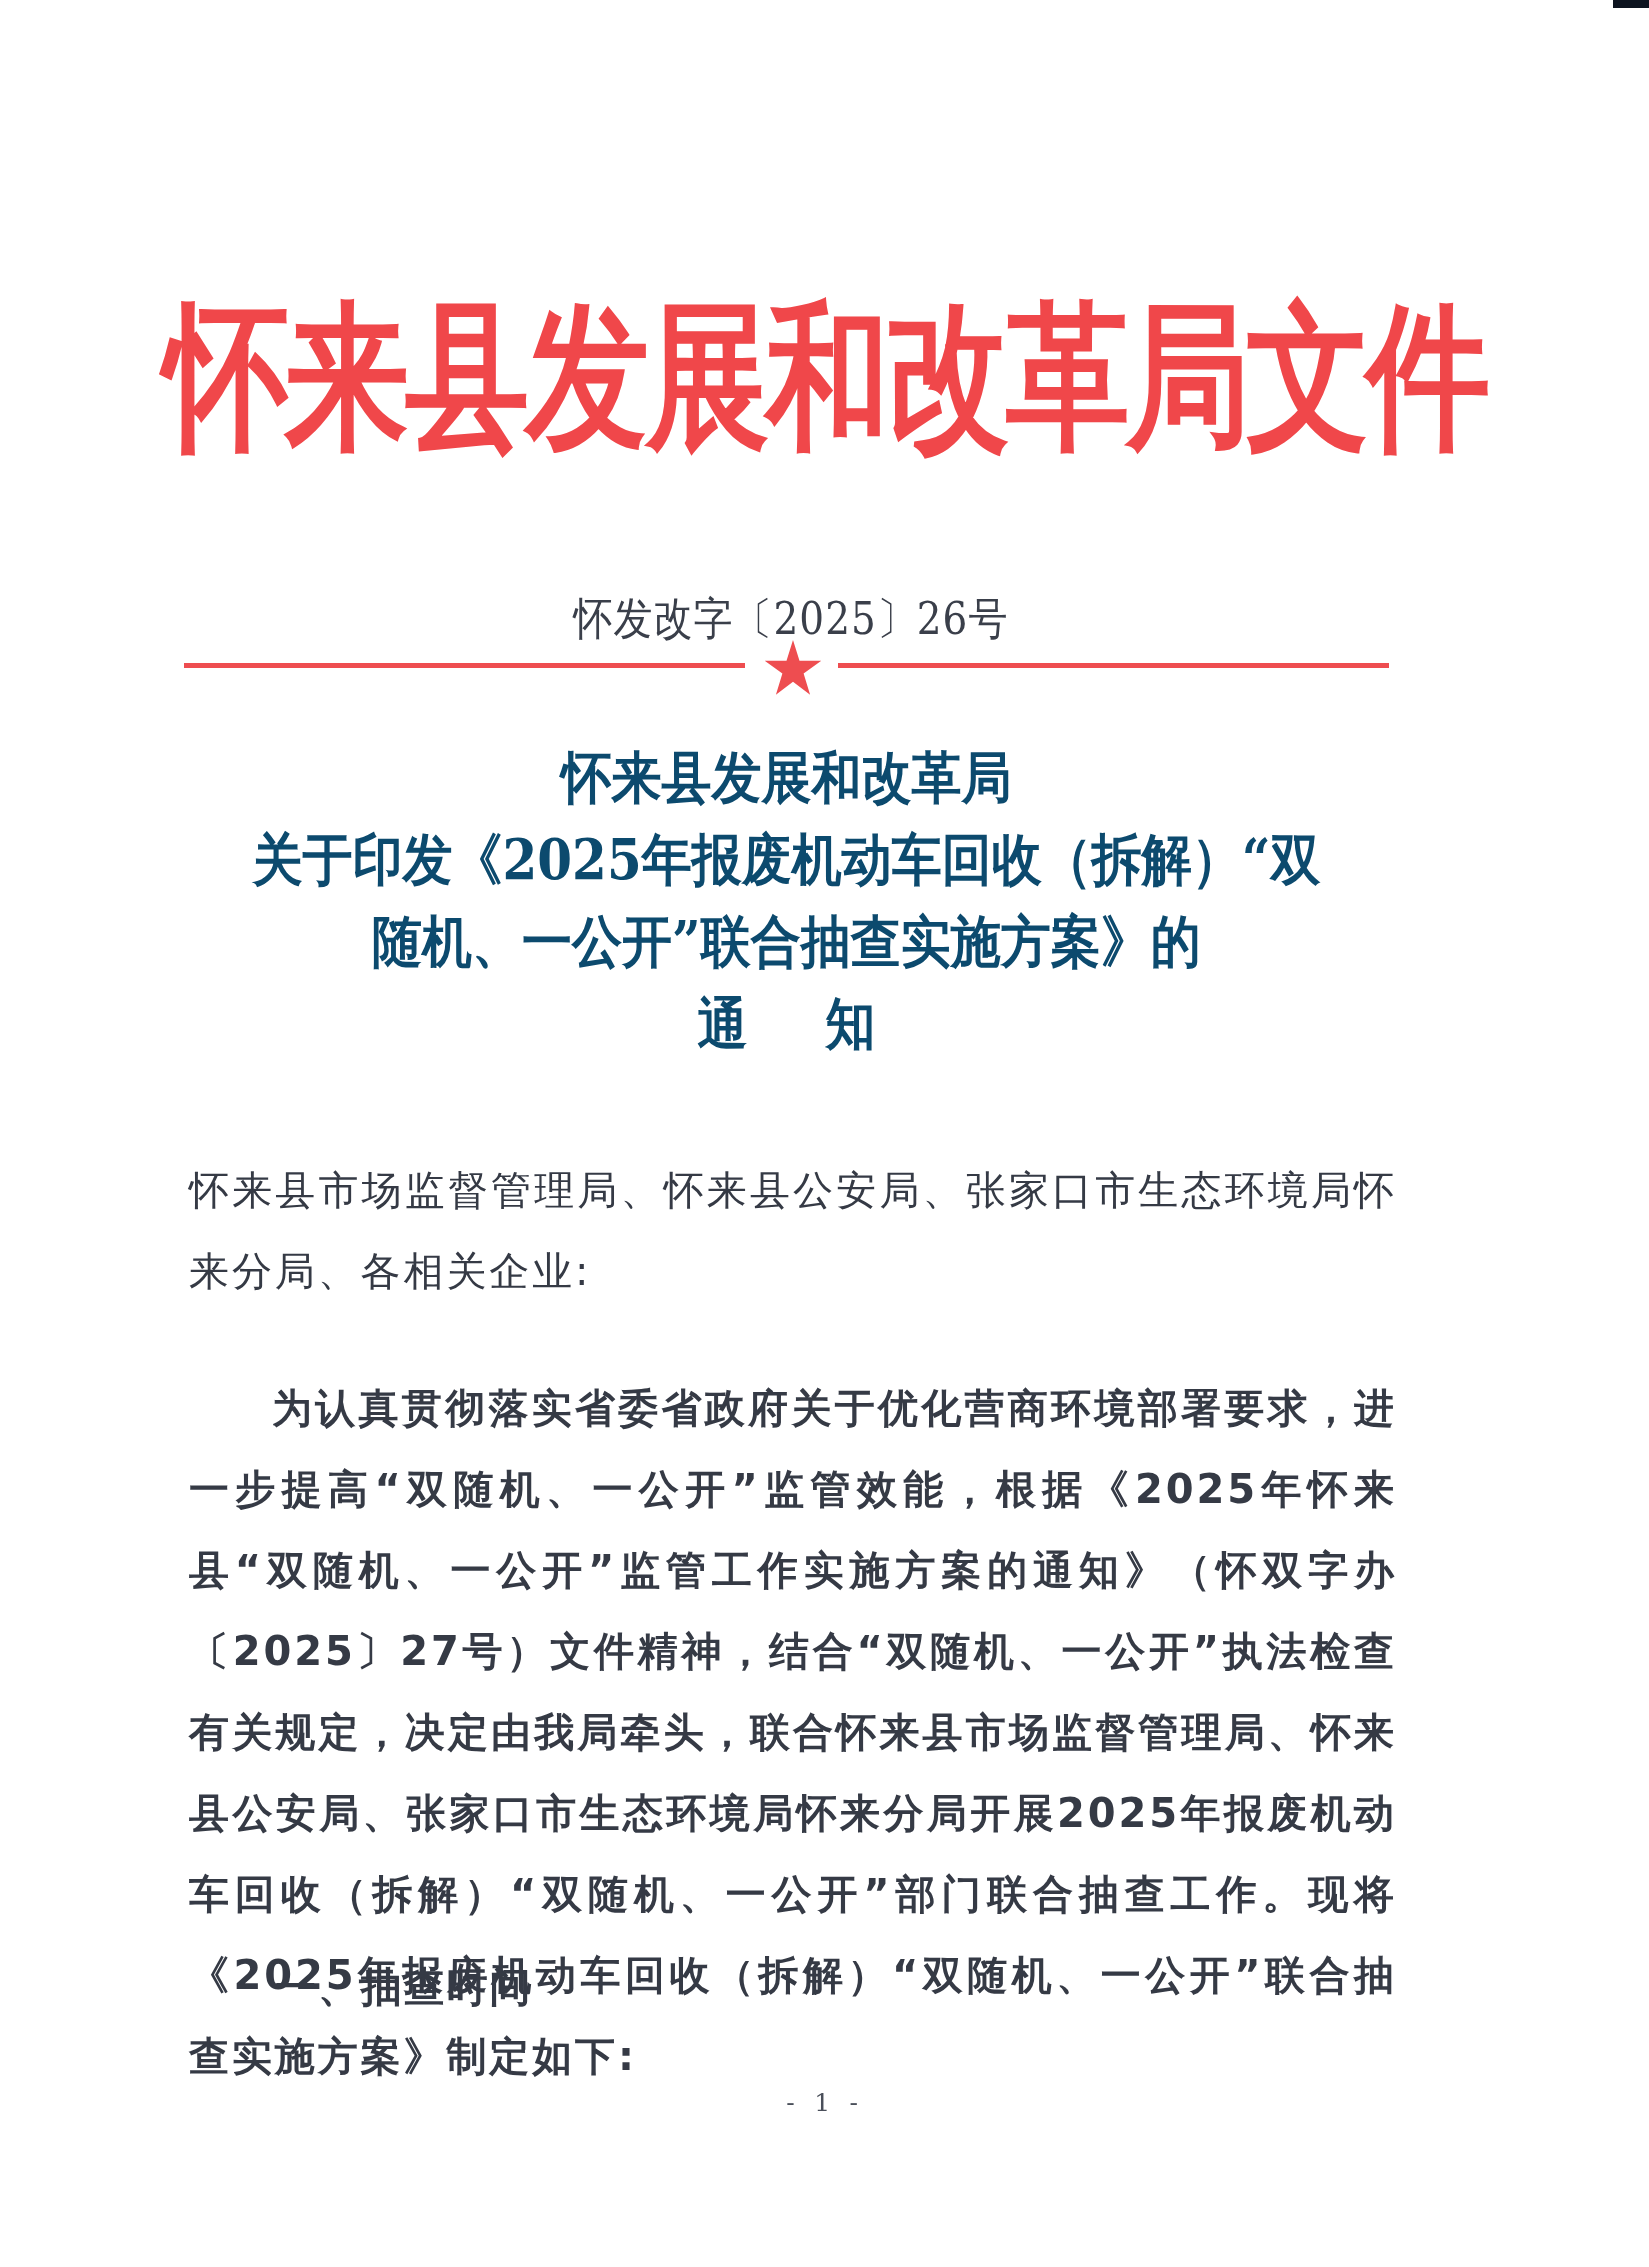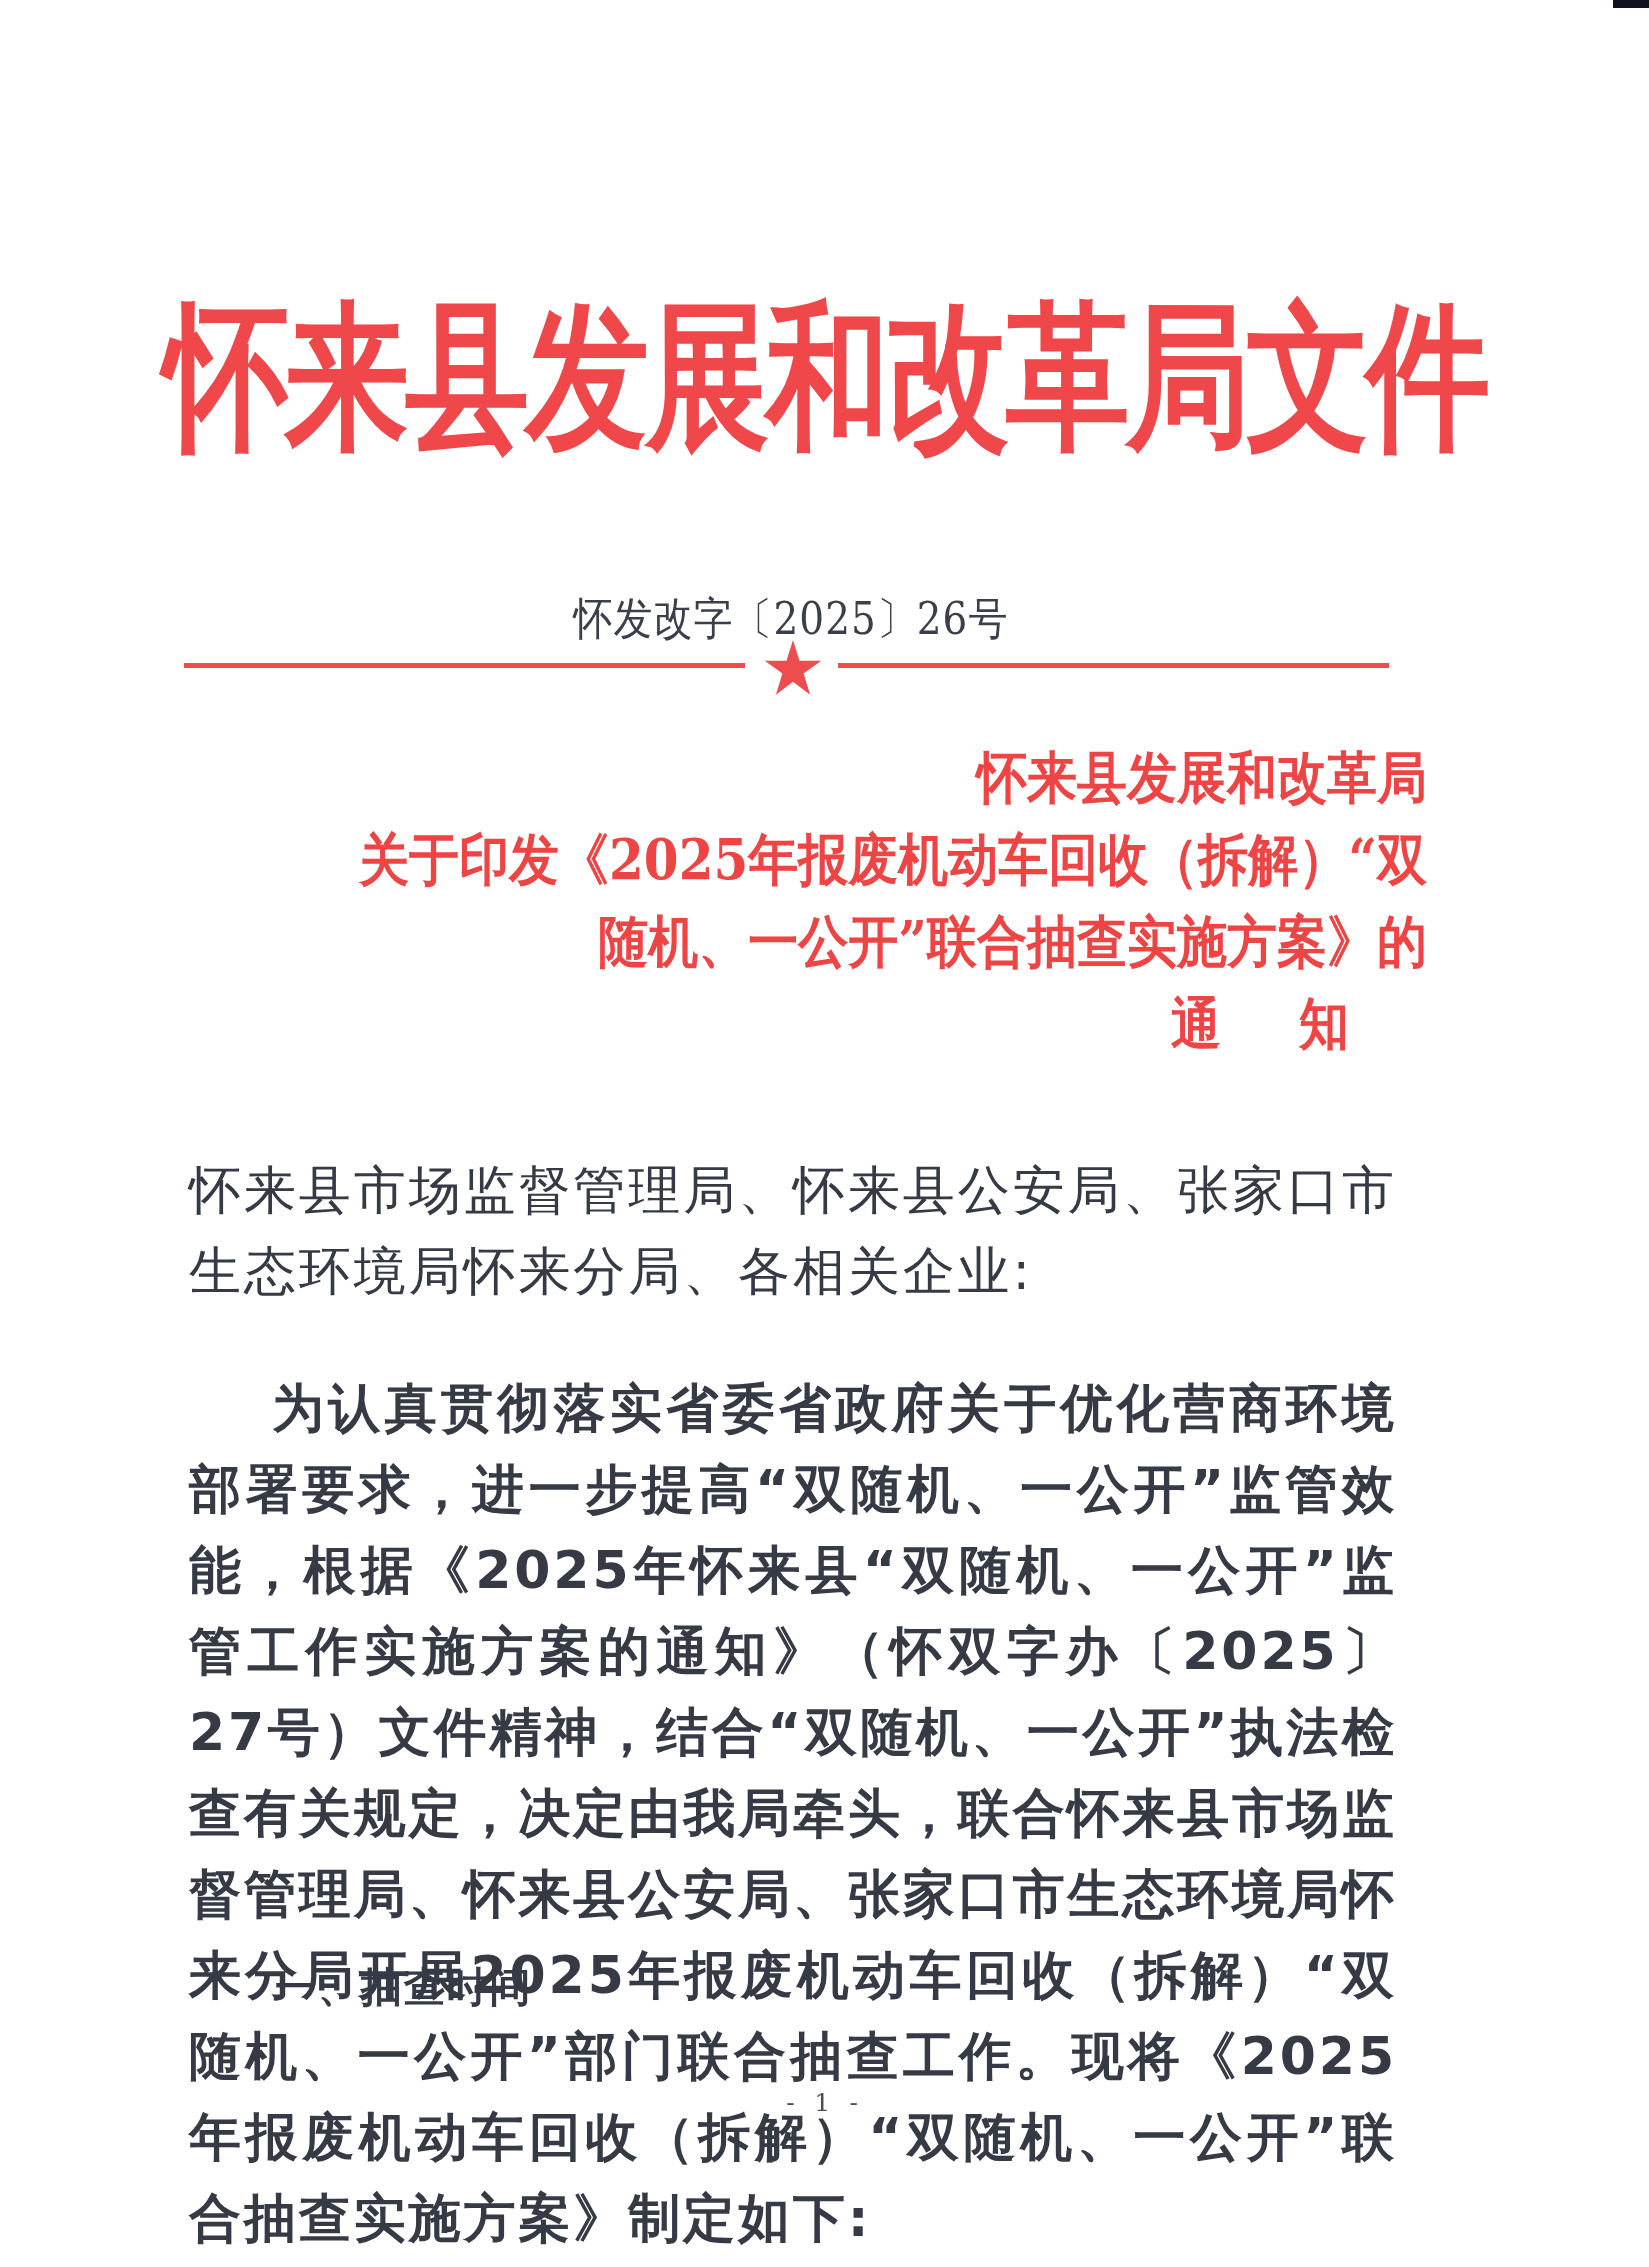--- a/index.html
+++ b/index.html
@@ -64,42 +64,42 @@
       top: 640px;
       left: 763px;
       width: 60px;
       height: 56px;
     }
     .title-block {
       position: absolute;
       top: 737px;
       left: 146px;
       width: 1281px;
-      text-align: right;
+      text-align: center;
       font-family: "DejaVu Serif", "Liberation Serif", serif;
       font-weight: bold;
       font-size: 50px;
-      color: #ef4444;
+      color: #0c4a6e;
       line-height: 82px;
     }
     .title-line {
       display: block;
       white-space: nowrap;
       transform: scaleY(1.12);
     }
     .title-line.notice {
       letter-spacing: 78px;
       padding-left: 78px;
     }
     .body-text {
       position: absolute;
       left: 189px;
       width: 1208px;
       font-family: "DejaVu Sans", "Liberation Sans", sans-serif;
-      font-size: 52px;
+      font-size: 40px;
       color: #353a45;
       line-height: 81px;
       letter-spacing: 2.9px;
       text-align: justify;
     }
     .addressee {
       top: 1150px;
     }
     .paragraph {
       top: 1368px;

